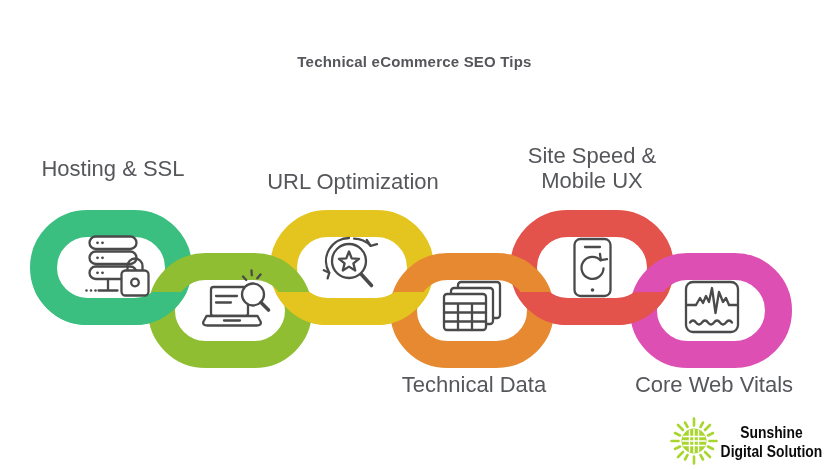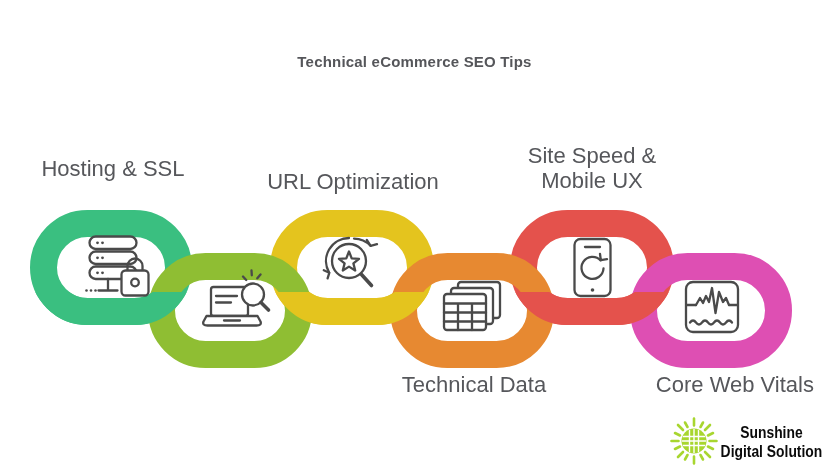--- a/index.html
+++ b/index.html
@@ -6,21 +6,21 @@
   .stage{position:relative;width:829px;height:469px;background:#ffffff;overflow:hidden;
          font-family:"Liberation Sans",sans-serif;}
   .title{position:absolute;left:0;top:53px;width:829px;text-align:center;
          font-size:15px;font-weight:bold;color:#55565a;letter-spacing:.2px;}
   .lbl{position:absolute;text-align:center;font-size:22px;line-height:25px;color:#56575b;}
   .lbl-hosting{left:23px;top:156px;width:180px;}
   .lbl-url{left:253px;top:169px;width:200px;}
   .lbl-speed{left:527px;top:143px;width:130px;}
   .lbl-crawl{left:167px;top:372px;width:130px;}
   .lbl-structured{left:374px;top:372px;width:200px;}
-  .lbl-vitals{left:614px;top:372px;width:200px;text-align:right;}
+  .lbl-vitals{left:614px;top:372px;width:200px;}
   .chain{position:absolute;left:0;top:0;}
   .ring{fill:none;stroke-width:27px;}
   .ic{fill:none;stroke:#4a4a4a;stroke-width:2.3px;stroke-linecap:round;stroke-linejoin:round;}
   .icw{fill:#ffffff;stroke:#4a4a4a;stroke-width:2.3px;stroke-linecap:round;stroke-linejoin:round;}
   .icd{fill:#4a4a4a;stroke:none;}
   .icthick{fill:none;stroke:#4a4a4a;stroke-width:3.6px;stroke-linecap:round;}
   .brand{position:absolute;left:716px;top:423px;width:132px;text-align:center;
          font-weight:bold;font-size:16.5px;line-height:19px;color:#0b0b0b;
          transform:scaleX(.84);transform-origin:left center;white-space:nowrap;}
 </style>

